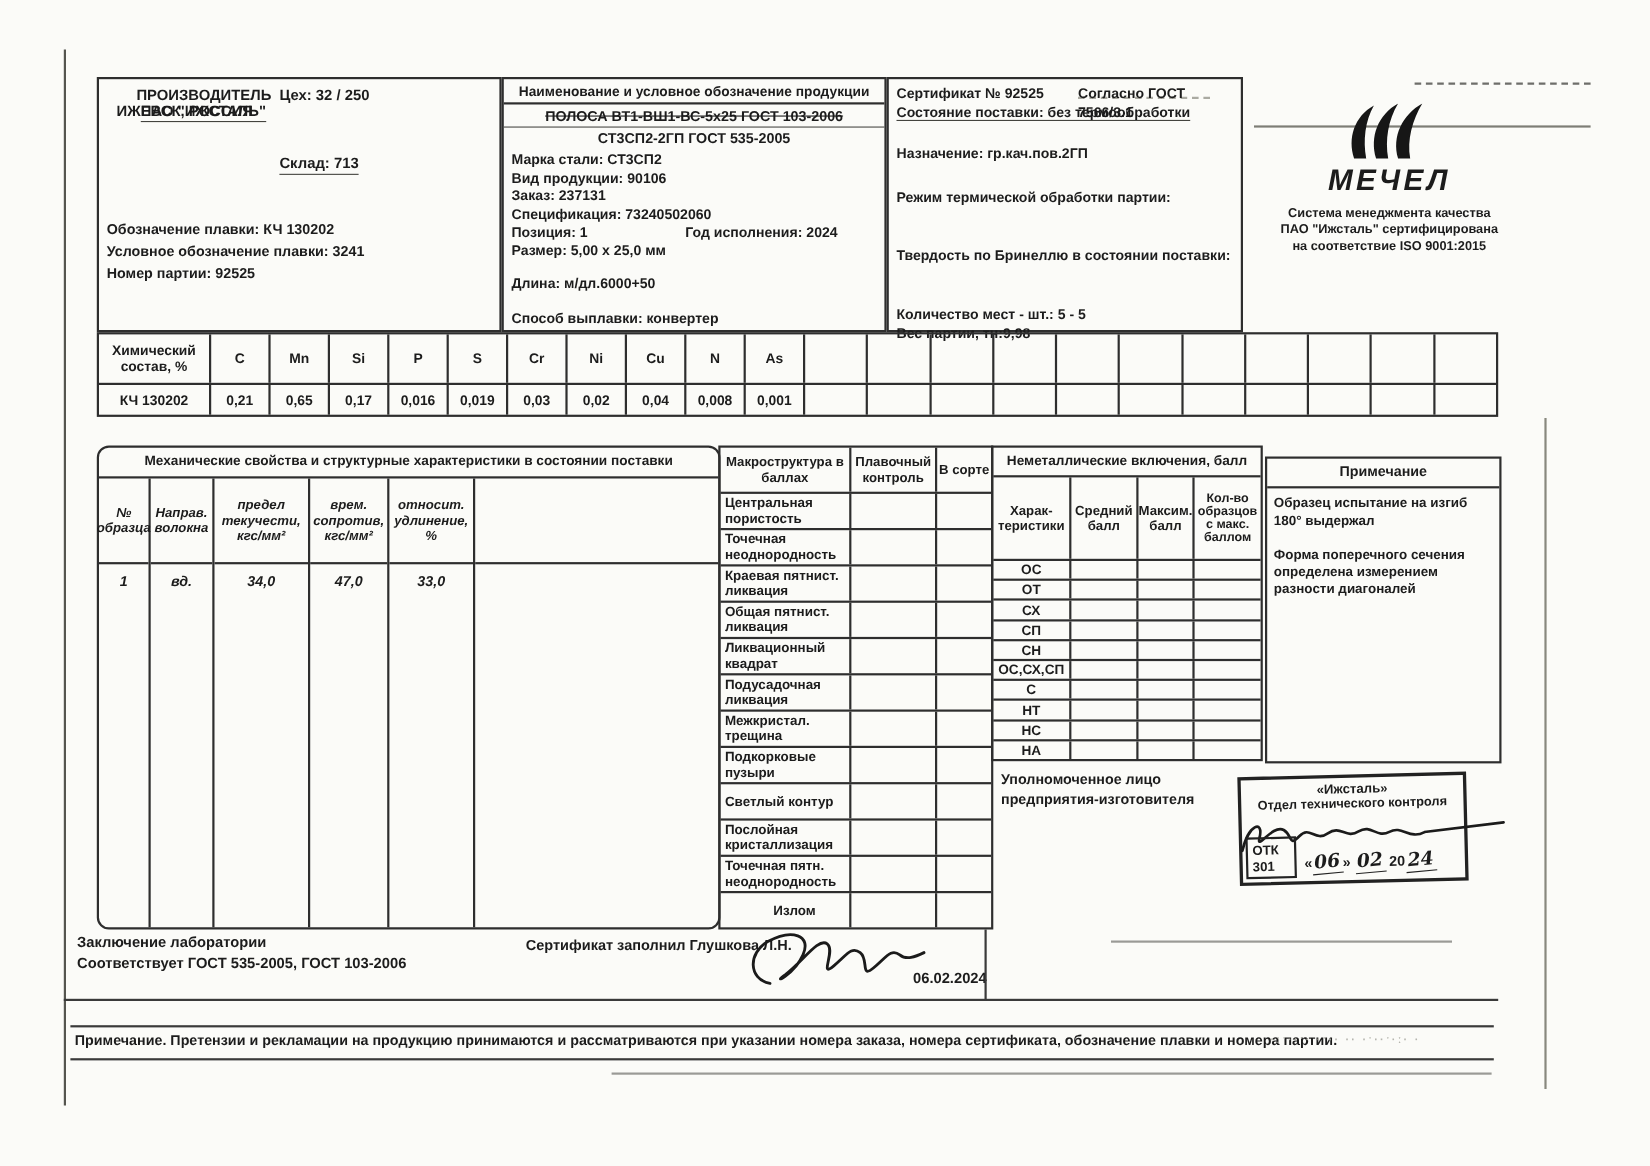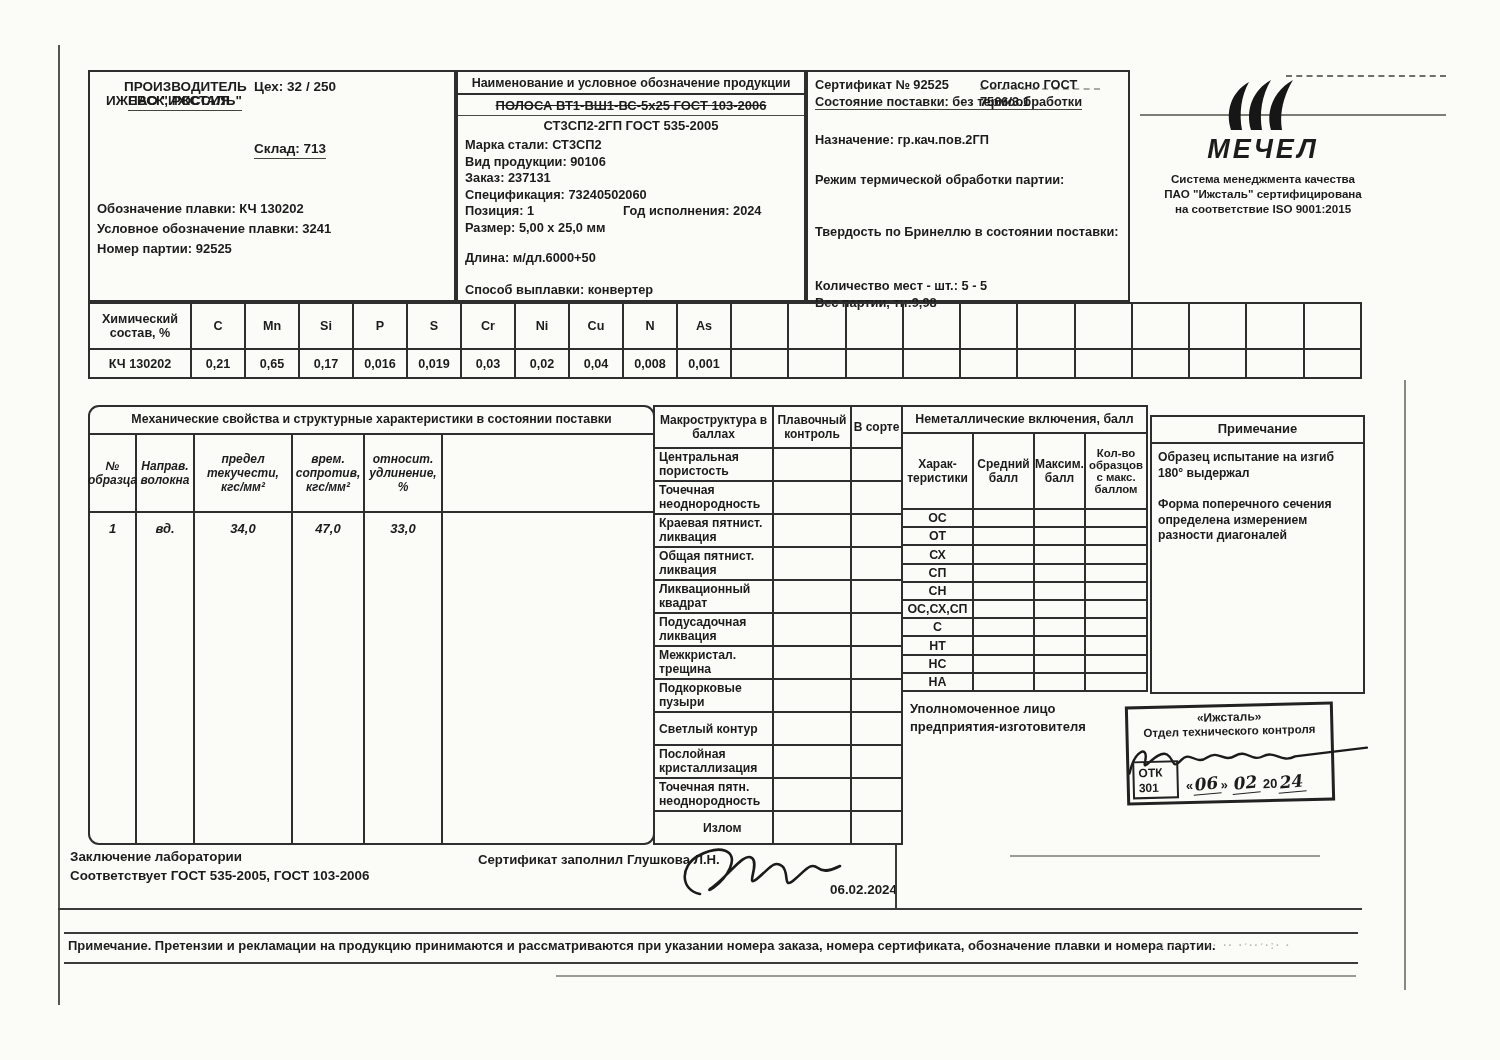--- a/index.html
+++ b/index.html
@@ -19,21 +19,21 @@
   .name-box{left:456px;top:70px;width:350px;height:232px;}
   .nb-h{border-bottom:2px solid #2e2e2e;text-align:center;font-size:12.5px;font-weight:600;padding:4px 2px 3px;}
   .nb-n1{text-align:center;font-size:13px;font-weight:700;padding:3px 0 2px;text-decoration:line-through;border-bottom:1.5px solid #4a4a46;}
   .nb-n2{text-align:center;font-size:13px;font-weight:700;padding:2px 0 4px;}
   .nb-l{font-size:12.8px;font-weight:600;line-height:16.5px;padding-left:7px;position:relative;}
   .cert-box{left:806px;top:70px;width:324px;height:232px;}
   .cb-l{font-size:12.8px;font-weight:600;line-height:17px;padding-left:7px;position:relative;}
   .uline{border-bottom:1.6px solid #44443f;}
 
   
-  .logo-wrap{left:1138px;top:80px;width:250px;text-align:center;}
+  .logo-wrap{left:1138px;top:94px;width:250px;text-align:center;}
   .logo-name{font-size:27px;font-weight:700;font-style:italic;letter-spacing:3px;margin-top:-2px;}
   .logo-sub{font-size:11.6px;font-weight:600;line-height:15px;margin-top:6px;}
 
   
   .chem{left:88px;top:302px;width:1274px;height:77px;display:flex;flex-direction:column;}
   .chem-r{display:flex;}
   .chem-r1{height:44px;border-bottom:2px solid #2e2e2e;}
   .chem-r2{flex:1;}
   .chem .c{border-right:2px solid #2e2e2e;display:flex;align-items:center;justify-content:center;
            text-align:center;font-size:12.6px;font-weight:600;box-sizing:border-box;}
@@ -235,21 +235,21 @@
       <div class="mech-title">Механические свойства и структурные характеристики в состоянии поставки</div>
       <div class="mech-body">
         <div class="mcol" style="width:47px;">
           <div class="mhead">№ образца</div>
           <div class="mdata">1</div>
         </div>
         <div class="mcol" style="width:58px;">
           <div class="mhead">Направ. волокна</div>
           <div class="mdata">вд.</div>
         </div>
-        <div class="mcol" style="width:98px;">
+        <div class="mcol" style="width:87px;">
           <div class="mhead">предел текучести, кгс/мм²</div>
           <div class="mdata">34,0</div>
         </div>
         <div class="mcol" style="width:72px;">
           <div class="mhead">врем. сопротив, кгс/мм²</div>
           <div class="mdata">47,0</div>
         </div>
         <div class="mcol" style="width:78px;">
           <div class="mhead">относит. удлинение, %</div>
           <div class="mdata">33,0</div>

